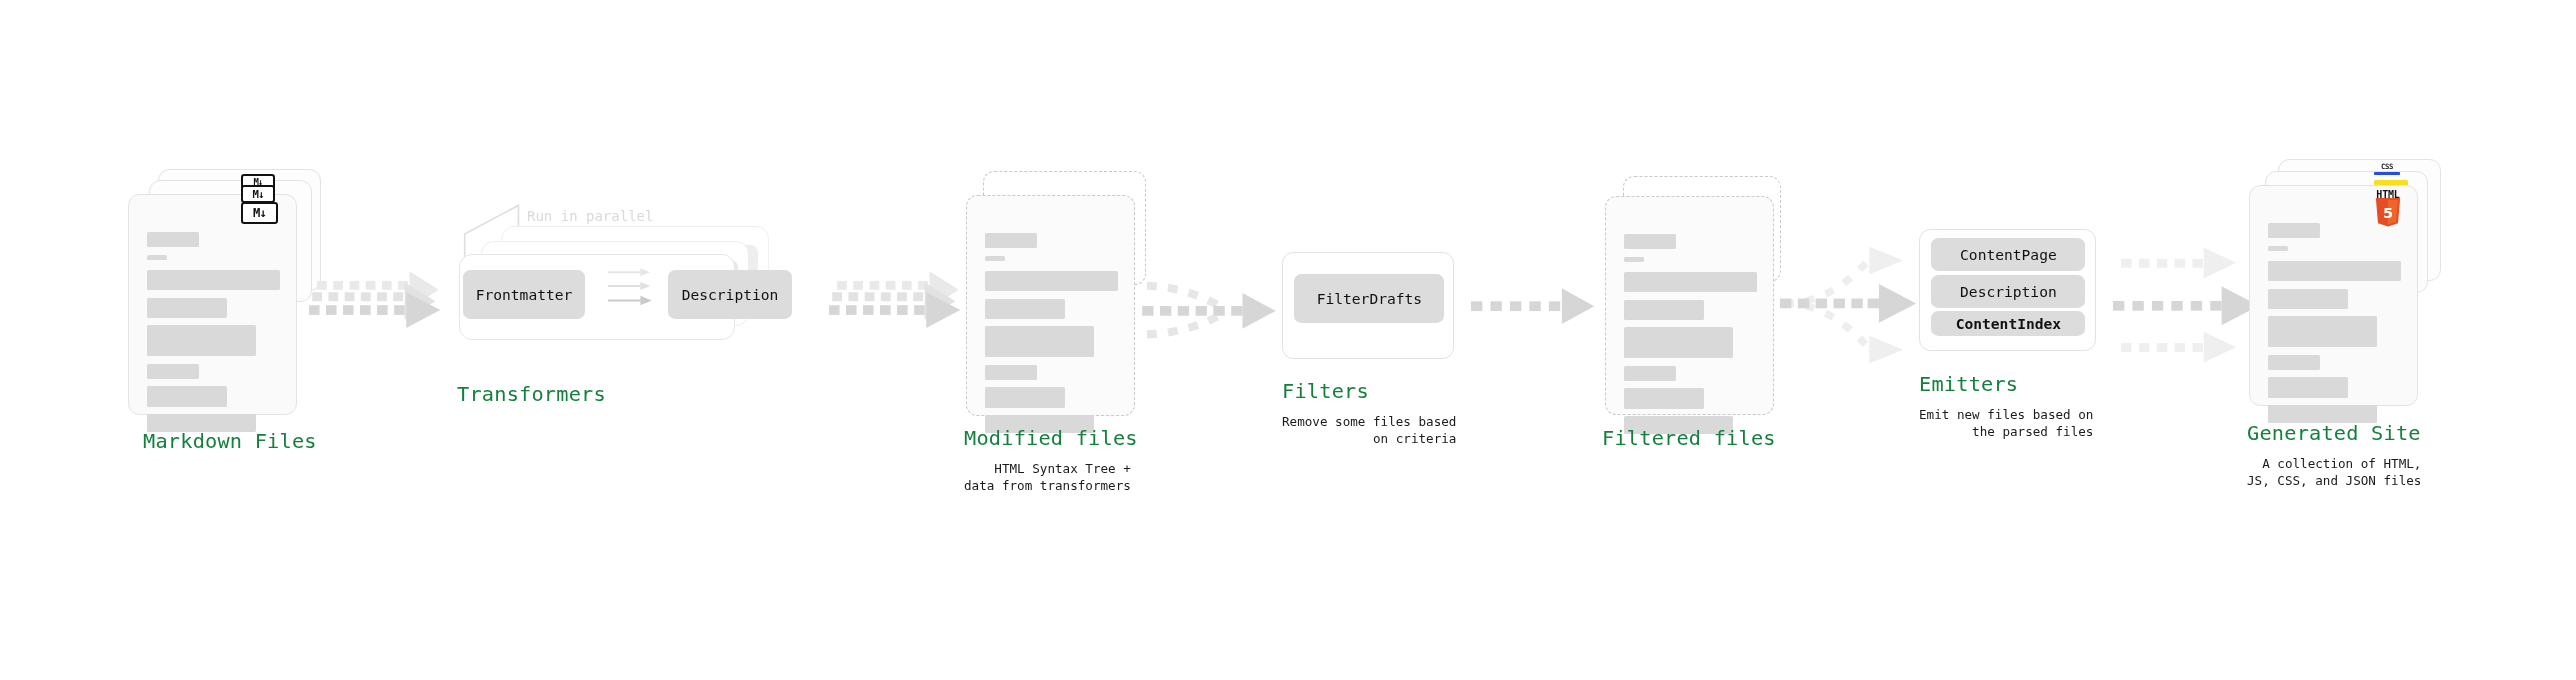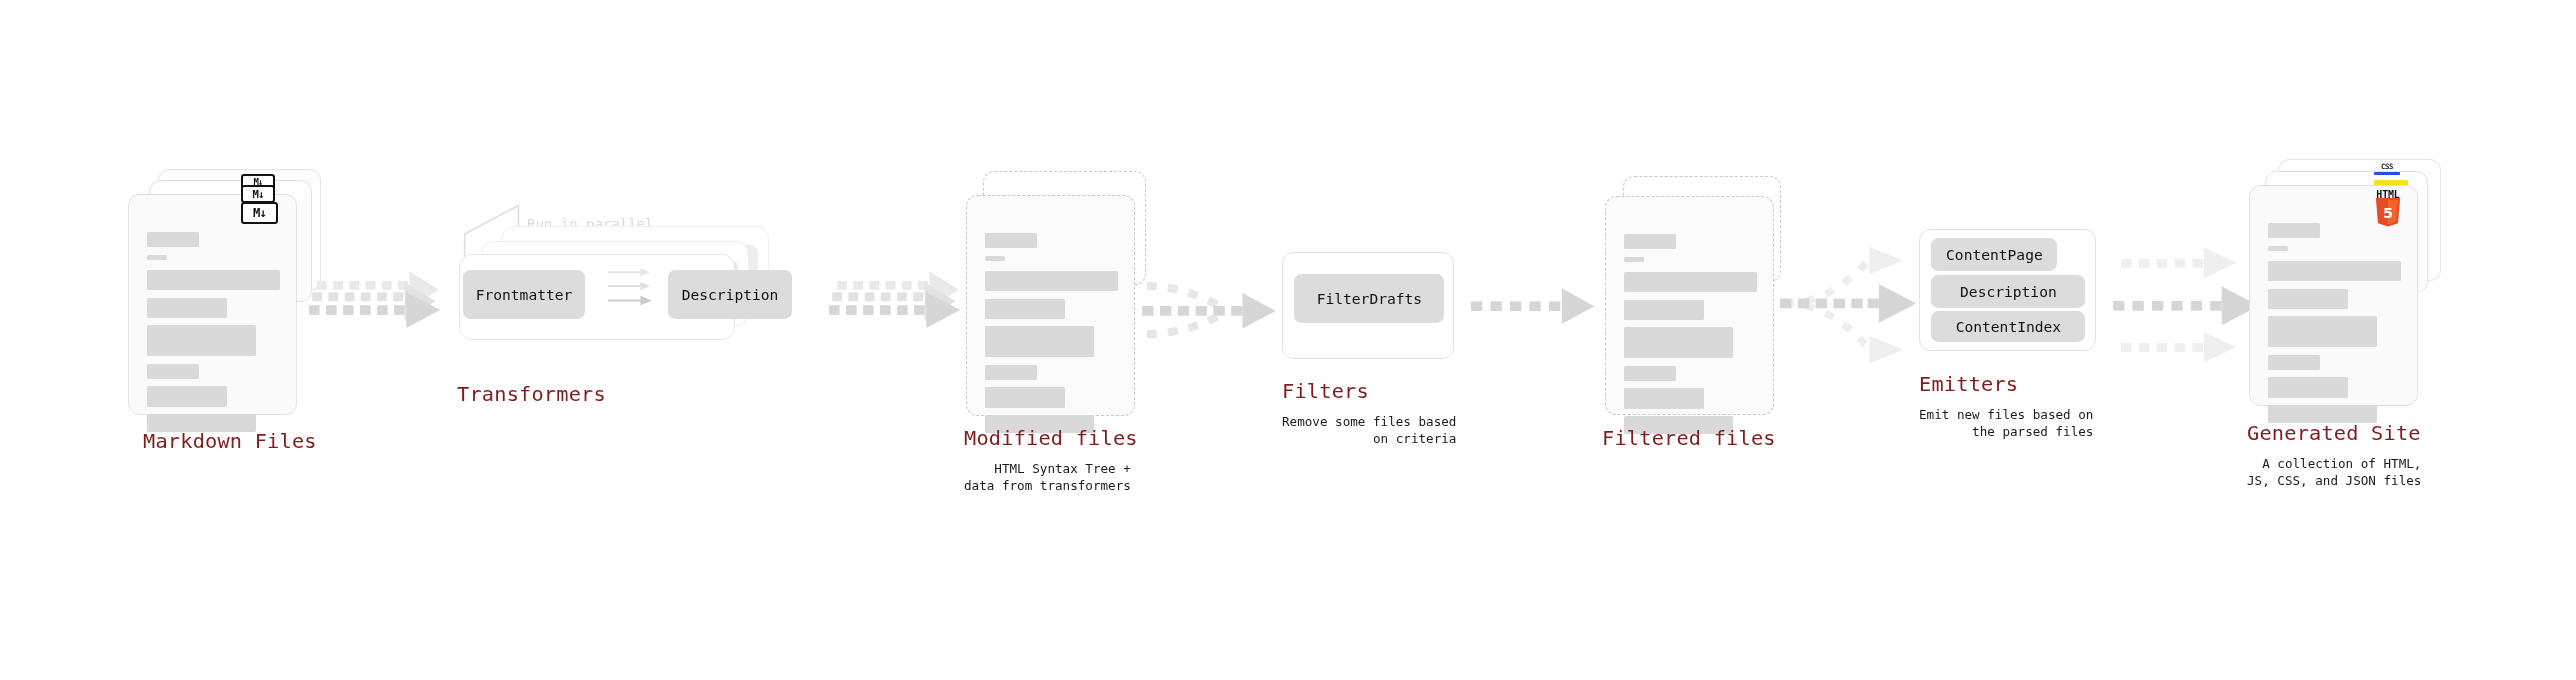--- a/index.html
+++ b/index.html
@@ -41,21 +41,21 @@
   }
   .doc-line {
     background: #d9d9d9;
     border-radius: 1.6px;
     margin-bottom: 7.3px;
   }
 
   
   .caption {
     position: absolute;
-    color: #7f1d1d;
+    color: #15803d;
     font-size: 20.3px;
     letter-spacing: 0.2px;
     white-space: nowrap;
   }
   .sub {
     position: absolute;
     color: #1b1b1b;
     font-size: 12.6px;
     line-height: 17px;
     white-space: pre-line;
@@ -179,21 +179,21 @@
         <rect x="105" y="36" width="13" height="12"></rect>
       <polygon points="120,20 162,42 120,64"></polygon>
     </g>
   </svg>
 
   <div>
 
     <svg style="left:463px; top:203px; width:106px; height:57px;" viewBox="0 0 130 70" width="106" height="57">
       <path d="M 2 72 L 2 38 L 68 3 L 68 40" fill="none" stroke="#dedede" stroke-width="2"></path>
     </svg>
-    <div class="run-parallel" style="left:527px; top:208px;margin-top:8px;">Run in parallel</div>
+    <div class="run-parallel" style="left:527px; top:208px;">Run in parallel</div>
 
     <div class="tf-panel" style="left:501px; top:226px; width:268px; height:85px; border-color:#f0f0f0;">
       <div class="chip faint2" style="left:19.5px; top:18px; width:106px; height:50px;"></div>
       <div class="chip faint2" style="left:150px; top:18px; width:106px; height:50px;"></div>
     </div>
 
     <div class="tf-panel" style="left:481px; top:241px; width:268px; height:85px; border-color:#ededed;">
       <div class="chip faint" style="left:19.5px; top:18px; width:106px; height:50px;"></div>
       <div class="chip faint" style="left:150px; top:18px; width:106px; height:50px;"></div>
     </div>
@@ -344,27 +344,27 @@
         <rect x="22" y="82" width="14" height="12"></rect>
       <rect x="44" y="82" width="14" height="12"></rect>
         <rect x="66" y="82" width="14" height="12"></rect>
       <rect x="88" y="82" width="14" height="12"></rect>
         <rect x="108" y="82" width="14" height="12"></rect>
       <polygon points="122,64 168,88 122,112"></polygon>
     </g>
   </svg>
 
   <div class="box" style="left:1919px; top:229px; width:177px; height:122px;">
-    <div class="chip" style="left:11.4px; top:8.1px; width:126px; height:32.5px;text-align:right;">
+    <div class="chip" style="left:11.4px; top:8.1px; width:154px; height:32.5px;text-align:right;">
       <span>ContentPage</span>
     </div>
     <div class="chip" style="left:11.4px; top:45px; width:154px; height:32.5px;">
       <span>Description</span>
     </div>
-    <div class="chip" style="left:11.4px; top:81px; width:154px; height:31px;">
+    <div class="chip" style="left:11.4px; top:81px; width:154px; height:25px;font-weight:bold;">
       <span>ContentIndex</span>
     </div>
   </div>
   <div class="caption" style="left:1919px; top:372px;text-align:center;">Emitters</div>
   <div class="sub" style="left:1919px; top:406px;">Emit new files based on
 the parsed files</div>
 
   <svg style="left:2113px; top:236px; width:154px; height:138px;" viewBox="0 0 190 170" width="154" height="138">
     <g fill="#efefef">
       <rect x="10" y="28" width="13" height="11"></rect>

